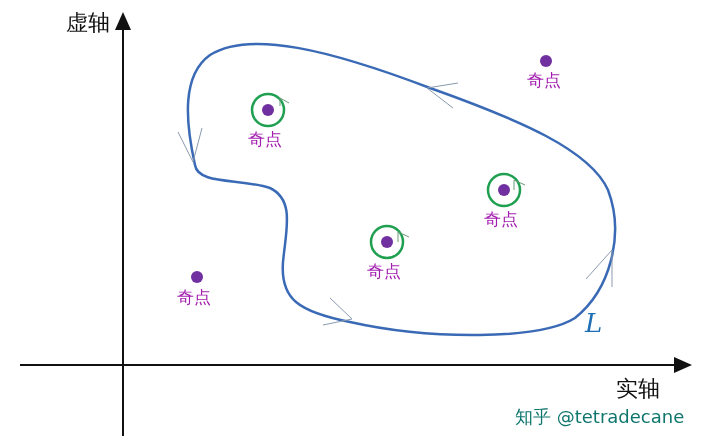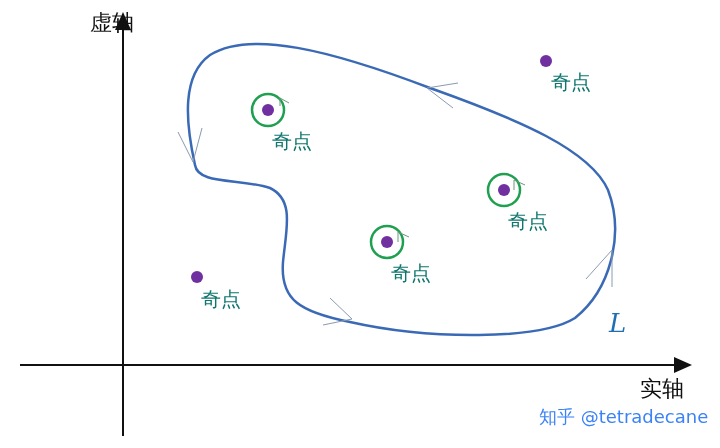--- a/index.html
+++ b/index.html
@@ -1,23 +1,23 @@
 <!DOCTYPE html>
 <html><head>
 <meta charset="utf-8">
 <style>
   html, body { margin:0; padding:0; background:#ffffff; }
   body { width:720px; height:448px; position:relative; overflow:hidden;
          font-family: "DejaVu Sans", sans-serif; }
   svg { position:absolute; left:0; top:0; }
-  .lbl { position:absolute; white-space:nowrap; line-height:1;margin-left:24px; }
+  .lbl { position:absolute; white-space:nowrap; line-height:1; }
   .axis-lbl { font-size:22px; color:#111111; }
-  .sp-lbl { font-size:20px; color:#0f766e; }
+  .sp-lbl { font-size:17px; color:#a21caf; }
   .curve-lbl { font-family:"DejaVu Serif", serif; font-style:italic; font-size:26px; color:#1f6fb5; }
-  .wm { font-size:18px; color:#3b82f6; }
+  .wm { font-size:18px; color:#0f766e; }
 </style>
 </head>
 <body>
 
 <svg width="720" height="448" viewBox="0 0 720 448">
   <defs>
     <marker id="arr" markerWidth="10" markerHeight="10" refX="8" refY="5" orient="auto">
       <path d="M0,1 L9,5 L0,9 Z" fill="#111"></path>
     </marker>
   </defs>

